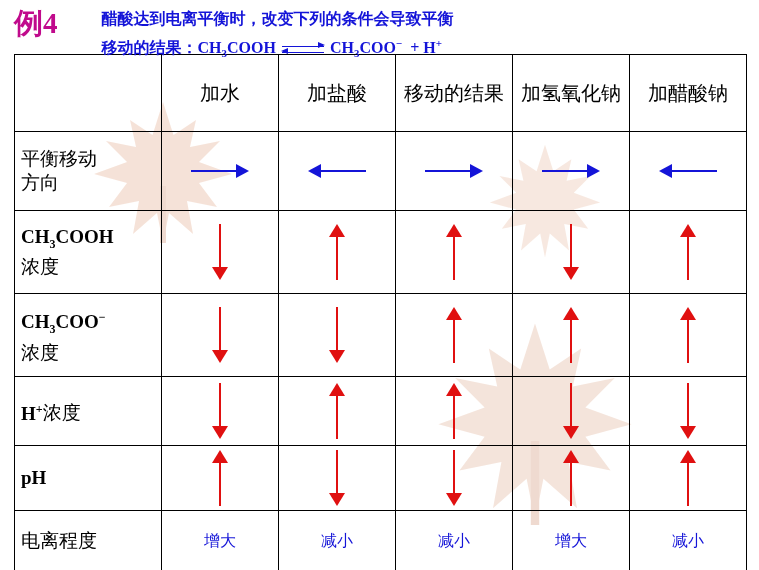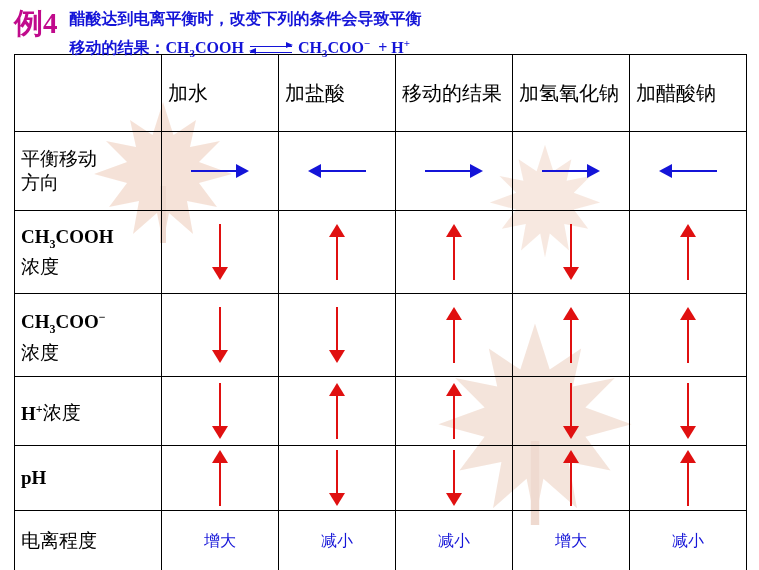--- a/index.html
+++ b/index.html
@@ -48,20 +48,21 @@
     white-space: nowrap;
     margin-right: 12px;
     font-family: "Liberation Serif", serif;
   }
   .header-text {
     color: #1414d8;
     font-size: 16px;
     font-weight: bold;
     line-height: 25px;
     letter-spacing: 0px;
+    margin-left: 32px;
   }
   .eq {
     font-family: "Liberation Serif", serif;
     white-space: nowrap;
   }
   .eq sub { font-size: 11px; }
   .eq sup { font-size: 11px; }
   .eqarrow {
     display: inline-block;
     position: relative;
@@ -114,20 +115,21 @@
   .col-d { width: 117px; }
   .head-row td {
     height: 72px;
     vertical-align: middle;
   }
   .head-label {
     font-size: 20px;
     color: #000;
     line-height: 25px;
     font-family: "Liberation Serif", "DejaVu Serif", serif;
+    text-align: center;
   }
   .row-label {
     font-size: 19px;
     color: #000;
     line-height: 24px;
     font-family: "Liberation Serif", "DejaVu Serif", serif;
   }
   .row-label b { font-weight: bold; }
   .row-label sub { font-size: 12px; }
   .row-label sup { font-size: 12px; }

